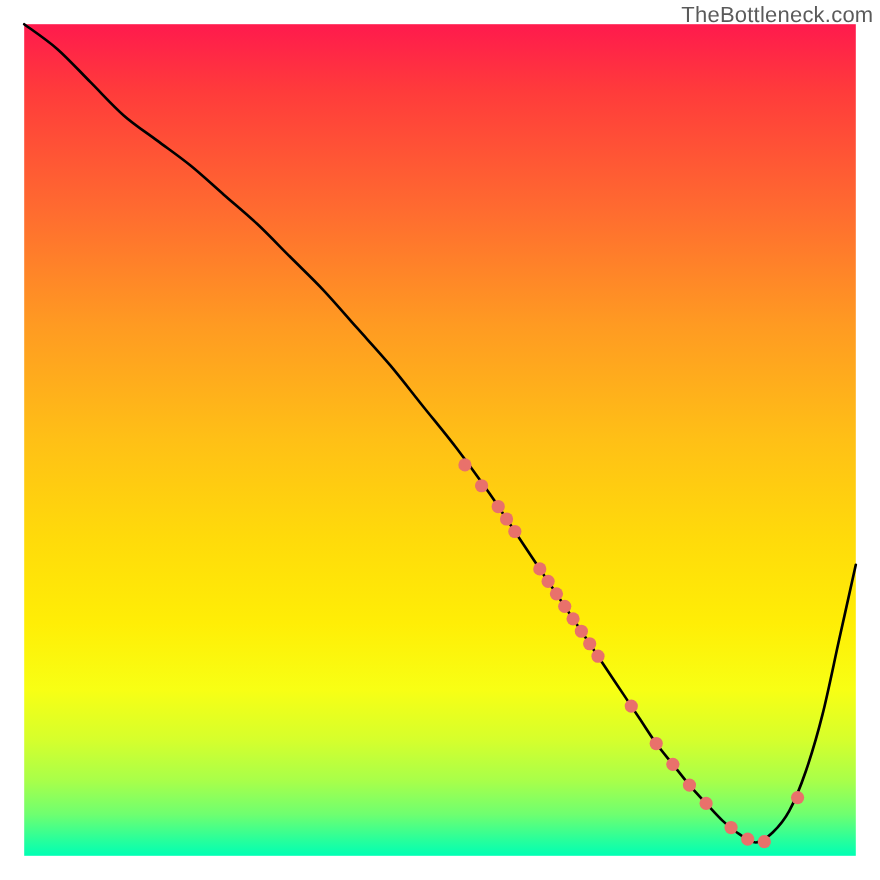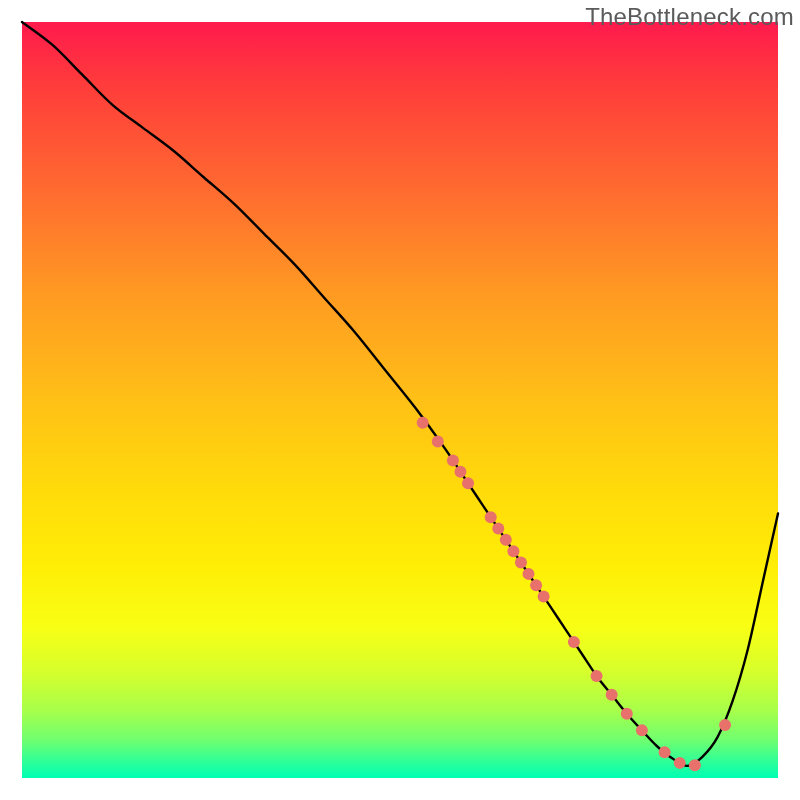--- a/index.html
+++ b/index.html
@@ -36,21 +36,21 @@
       #6fff70 95%,
       #2aff9a 98%,
       #00ffb4 100%
     );
   }
   .watermark {
     position: absolute;
     top: 3px;
     right: 6px;
     color: #5a5a5a;
-    font-size: 24px;
+    font-size: 20px;
     letter-spacing: 0.2px;
     font-weight: 400;
     user-select: none;
     pointer-events: none;
   }
   svg.overlay {
     position: absolute;
     left: 0; top: 0;
     width: 800px; height: 800px;
     pointer-events: none;

